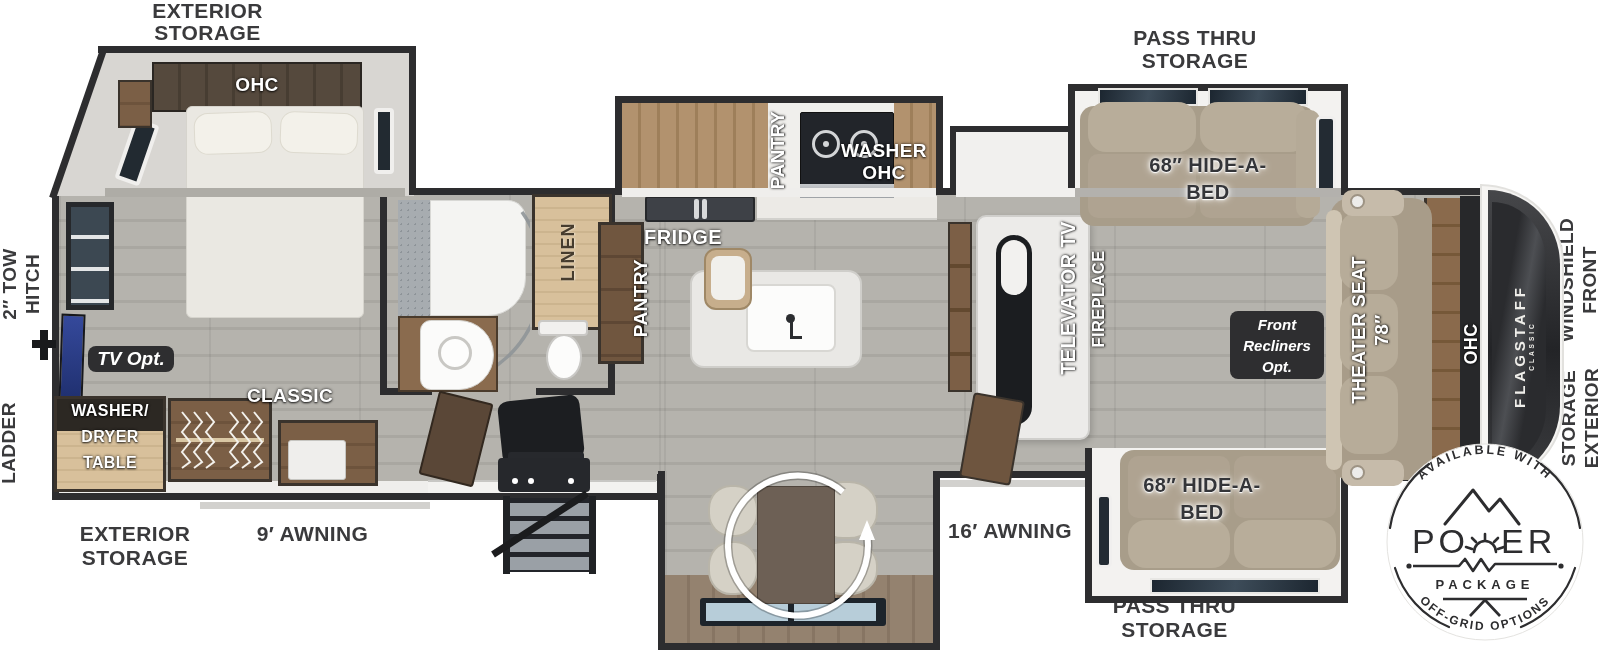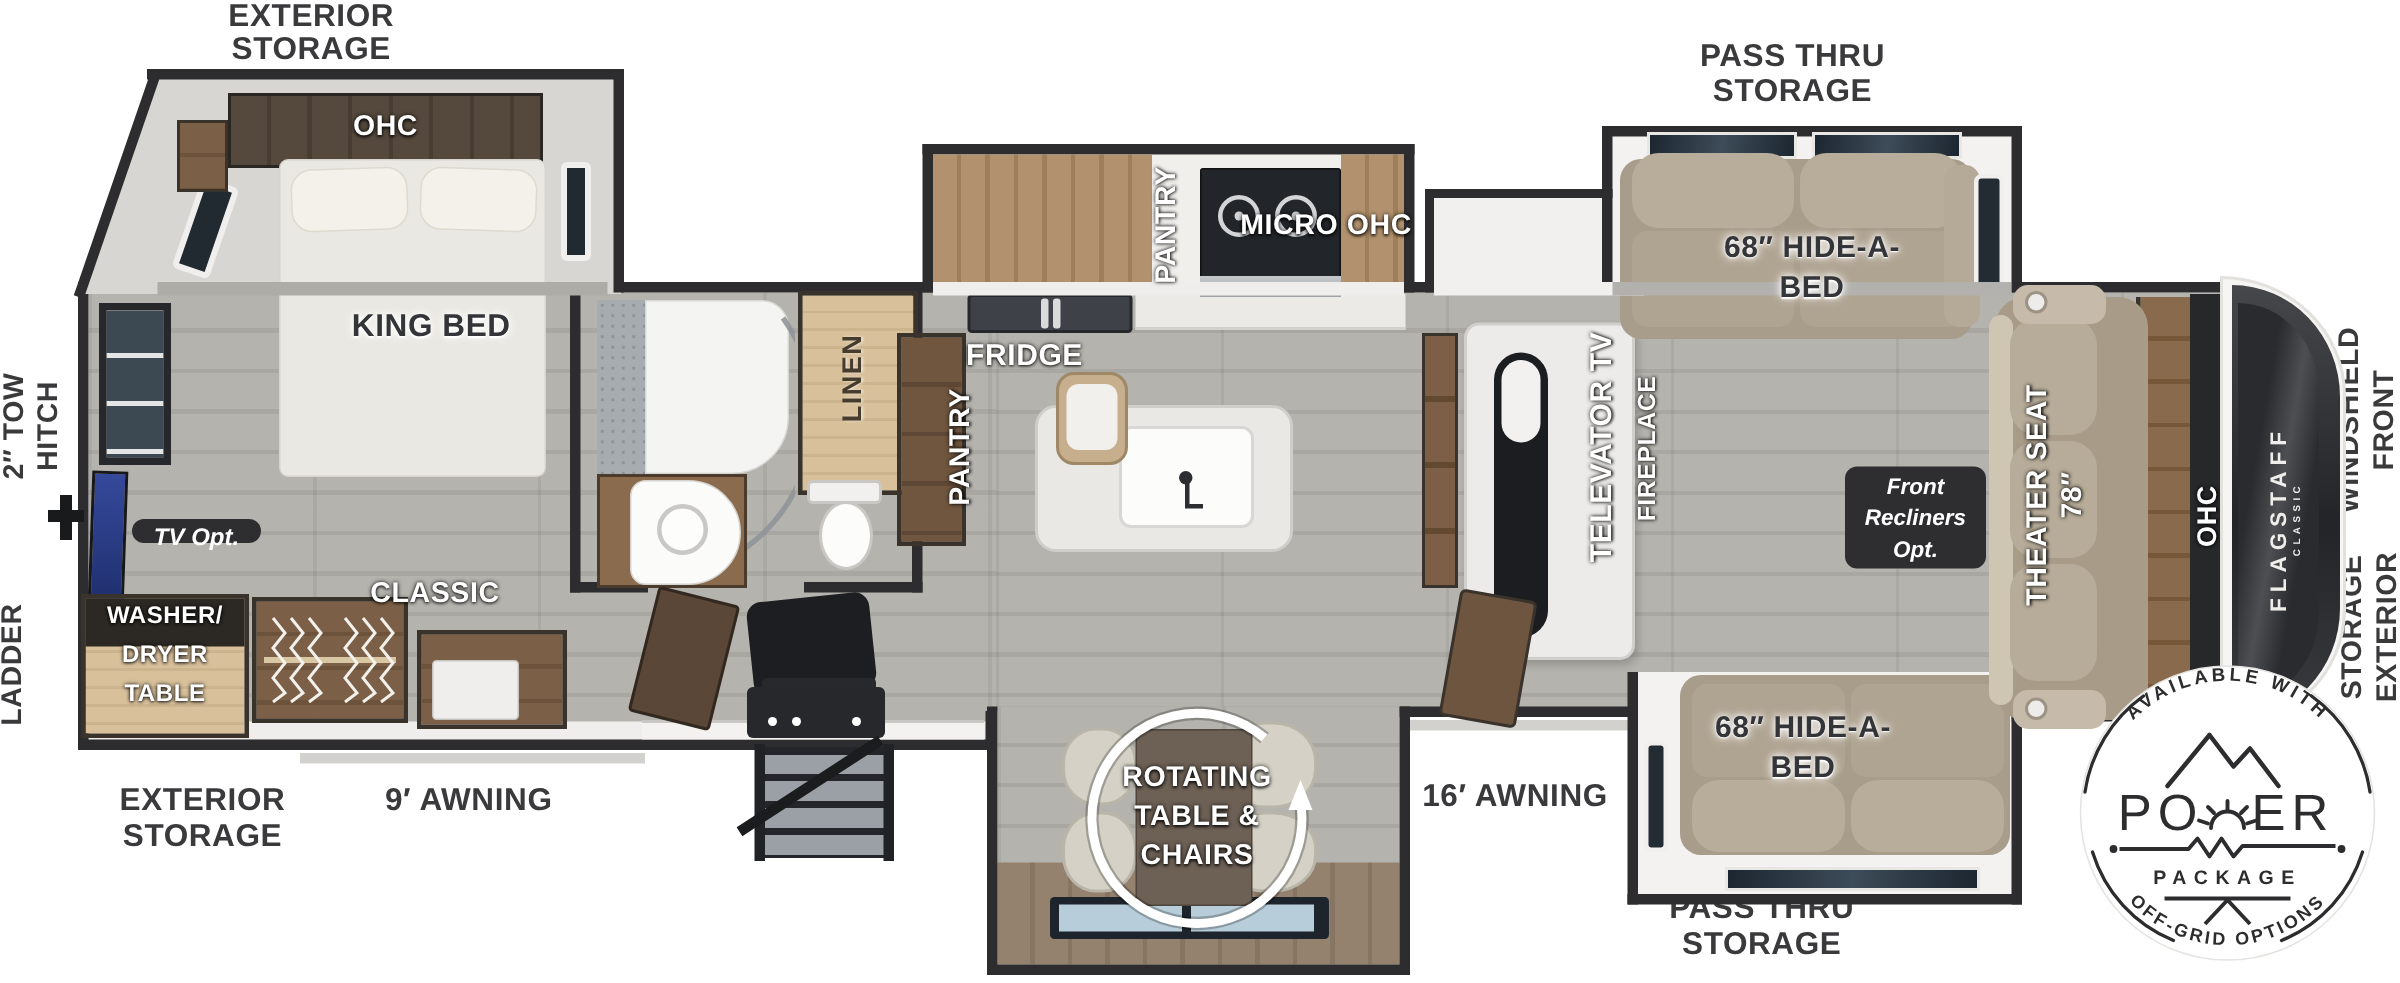--- a/index.html
+++ b/index.html
@@ -84,26 +84,25 @@
   <div class="a w" style="left:409px;top:46px;width:7px;height:149px"></div>
   <div class="a" style="left:124px;top:120px;width:26px;height:64px;background:#222a31;border:4px solid #f0efed;border-radius:4px;transform:rotate(19deg)"></div>
   <div class="a" style="left:374px;top:108px;width:20px;height:66px;background:#222a31;border:4px solid #f0efed;border-radius:4px"></div>
   <div class="a woodd" style="left:152px;top:62px;width:210px;height:50px;border:2px solid #2a2622"></div>
   <div class="a woodcab" style="left:118px;top:80px;width:34px;height:48px;border:2px solid #3a332c"></div>
   <div class="a lw" style="left:152px;top:74px;width:210px;font-size:19px">OHC</div>
   <div class="a" style="left:186px;top:106px;width:178px;height:212px;background:#eae8e2;border:1px solid #d6d4cd;border-radius:6px"></div>
   <div class="a" style="left:194px;top:112px;width:78px;height:42px;background:#f3f1ea;border:1px solid #dddacf;border-radius:14px;transform:rotate(-2deg)"></div>
   <div class="a" style="left:280px;top:112px;width:78px;height:42px;background:#f3f1ea;border:1px solid #dddacf;border-radius:14px;transform:rotate(2deg)"></div>
   <div class="a ld" style="left:205px;top:205px;width:165px;font-size:21px;line-height:26px;z-index:6">
-    <div>KING BED</div>
   </div>
 
   <div class="a" style="left:66px;top:202px;width:48px;height:108px;border:5px solid #26282b;background:repeating-linear-gradient(180deg,#3c4852 0 28px,#e3e5e6 28px 32px)"></div>
   <div class="a" style="left:60px;top:314px;width:24px;height:90px;background:linear-gradient(180deg,#35499b,#1f2f6e);border:2px solid #17181c;transform:rotate(2deg)"></div>
-  <div class="a badge" style="left:88px;top:346px;width:86px;height:16px;font-size:16px;line-height:26px;z-index:6">TV Opt.</div>
+  <div class="a badge" style="left:88px;top:346px;width:86px;height:26px;font-size:19px;line-height:26px;z-index:6">TV Opt.</div>
   <div class="a" style="left:40px;top:330px;width:8px;height:30px;background:#191a1c;z-index:4"></div>
   <div class="a" style="left:32px;top:340px;width:24px;height:8px;background:#191a1c;z-index:4"></div>
   <div class="a grain" style="left:54px;top:396px;width:112px;height:96px;border:3px solid #3a332c"></div>
   <div class="a" style="left:57px;top:399px;width:106px;height:32px;background:#2c2823"></div>
   <div class="a lw" style="left:56px;top:398px;width:108px;font-size:16px;line-height:26px;z-index:6">
     <div>WASHER/</div>
     <div>DRYER</div>
     <div>TABLE</div>
   </div>
   <div class="a woodcab" style="left:168px;top:398px;width:104px;height:84px;border:3px solid #3a332c"></div>
@@ -161,21 +160,21 @@
   <div class="a w" style="left:936px;top:96px;width:7px;height:99px"></div>
   <div class="a woodv" style="left:622px;top:103px;width:146px;height:92px"></div>
   <div class="a lw rot" style="left:719px;top:138px;width:120px;height:24px;font-size:19px;z-index:6">PANTRY</div>
   <div class="a" style="left:800px;top:112px;width:94px;height:86px;background:#22252a;border:1px solid #111;border-radius:2px"></div>
   <div class="a" style="left:812px;top:130px;width:28px;height:28px;border:3px solid #d3d5d7;border-radius:50%"></div>
   <div class="a" style="left:850px;top:130px;width:28px;height:28px;border:3px solid #d3d5d7;border-radius:50%"></div>
   <div class="a" style="left:823px;top:141px;width:6px;height:6px;background:#d3d5d7;border-radius:50%"></div>
   <div class="a" style="left:861px;top:141px;width:6px;height:6px;background:#d3d5d7;border-radius:50%"></div>
   <div class="a" style="left:800px;top:184px;width:94px;height:14px;background:linear-gradient(#c6c9cc,#9ea2a6)"></div>
   <div class="a woodv" style="left:894px;top:103px;width:42px;height:92px"></div>
-  <div class="a lw" style="left:818px;top:140px;width:132px;font-size:19px;z-index:6">MICRO OHC</div>
+  <div class="a lw" style="left:818px;top:140px;width:132px;font-size:19px;z-index:6">WASHER OHC</div>
 
   <div class="a" style="left:956px;top:132px;width:140px;height:63px;background:#f1f0ee"></div>
   <div class="a w" style="left:950px;top:126px;width:152px;height:6px"></div>
   <div class="a w" style="left:950px;top:126px;width:6px;height:69px"></div>
   <div class="a w" style="left:1096px;top:126px;width:6px;height:69px"></div>
   <div class="a" style="left:1078px;top:144px;width:16px;height:46px;background:#1d1f22;border-radius:8px"></div>
   <div class="a" style="left:948px;top:222px;width:24px;height:170px;background:repeating-linear-gradient(180deg,#7c5f46 0 40px,#63492f 40px 44px);border:2px solid #3a332c"></div>
   <div class="a" style="left:976px;top:215px;width:114px;height:225px;background:#ecebe9;border:2px solid #d0cfcc;border-radius:10px;box-shadow:2px 3px 6px rgba(0,0,0,.18)"></div>
   <div class="a" style="left:996px;top:235px;width:36px;height:190px;background:#1b1d20;border-radius:18px"></div>
   <div class="a" style="left:1001px;top:240px;width:26px;height:55px;background:#f2f1ef;border-radius:13px"></div>
@@ -194,25 +193,20 @@
   <div class="a" style="left:708px;top:485px;width:50px;height:52px;background:#d5d1c6;border:2px solid #b9b5a9;border-radius:45%"></div>
   <div class="a" style="left:814px;top:481px;width:64px;height:58px;background:#d5d1c6;border:2px solid #b9b5a9;border-radius:45%"></div>
   <div class="a" style="left:708px;top:541px;width:50px;height:54px;background:#d5d1c6;border:2px solid #b9b5a9;border-radius:45%"></div>
   <div class="a" style="left:814px;top:541px;width:64px;height:54px;background:#d5d1c6;border:2px solid #b9b5a9;border-radius:45%"></div>
   <div class="a" style="left:757px;top:486px;width:78px;height:118px;background:#6d6055;border:1px solid #4f453c;border-radius:4px"></div>
   <svg class="a" style="left:706px;top:462px;z-index:6" width="180" height="170" viewBox="0 0 180 170">
     <path d="M137,30 A70,70 0 1 0 161,72" stroke="rgba(0,0,0,.25)" stroke-width="9" fill="none"></path>
     <path d="M137,30 A70,70 0 1 0 161,72" stroke="#ffffff" stroke-width="6" fill="none"></path>
     <polygon points="153,78 169,78 161,58" fill="#ffffff"></polygon>
   </svg>
-  <div class="a lw" style="left:737px;top:506px;width:122px;font-size:19px;line-height:26px;z-index:7">
-    <div>ROTATING</div>
-    <div>TABLE &amp;</div>
-    <div>CHAIRS</div>
-  </div>
 
   <div class="a" style="left:428px;top:480px;width:228px;height:13px;background:#f3f2f0;border-top:2px solid #c8c7c4"></div>
   <div class="a" style="left:500px;top:398px;width:82px;height:64px;background:#1c1e21;border-radius:10px;transform:rotate(-6deg)"></div>
   <div class="a" style="left:508px;top:452px;width:76px;height:20px;background:#27292d;border-radius:3px"></div>
   <div class="a" style="left:498px;top:458px;width:92px;height:34px;background:#26282c;border-radius:4px;z-index:6"></div>
   <div class="a" style="left:512px;top:478px;width:6px;height:6px;background:#fff;border-radius:50%;z-index:7"></div>
   <div class="a" style="left:528px;top:478px;width:6px;height:6px;background:#fff;border-radius:50%;z-index:7"></div>
   <div class="a" style="left:568px;top:478px;width:6px;height:6px;background:#fff;border-radius:50%;z-index:7"></div>
   <div class="a" style="left:508px;top:498px;width:84px;height:74px;background:repeating-linear-gradient(180deg,#23252a 0 5px,#9aa0a6 5px 18px);z-index:5"></div>
   <div class="a" style="left:503px;top:496px;width:7px;height:78px;background:#202225;z-index:5"></div>

